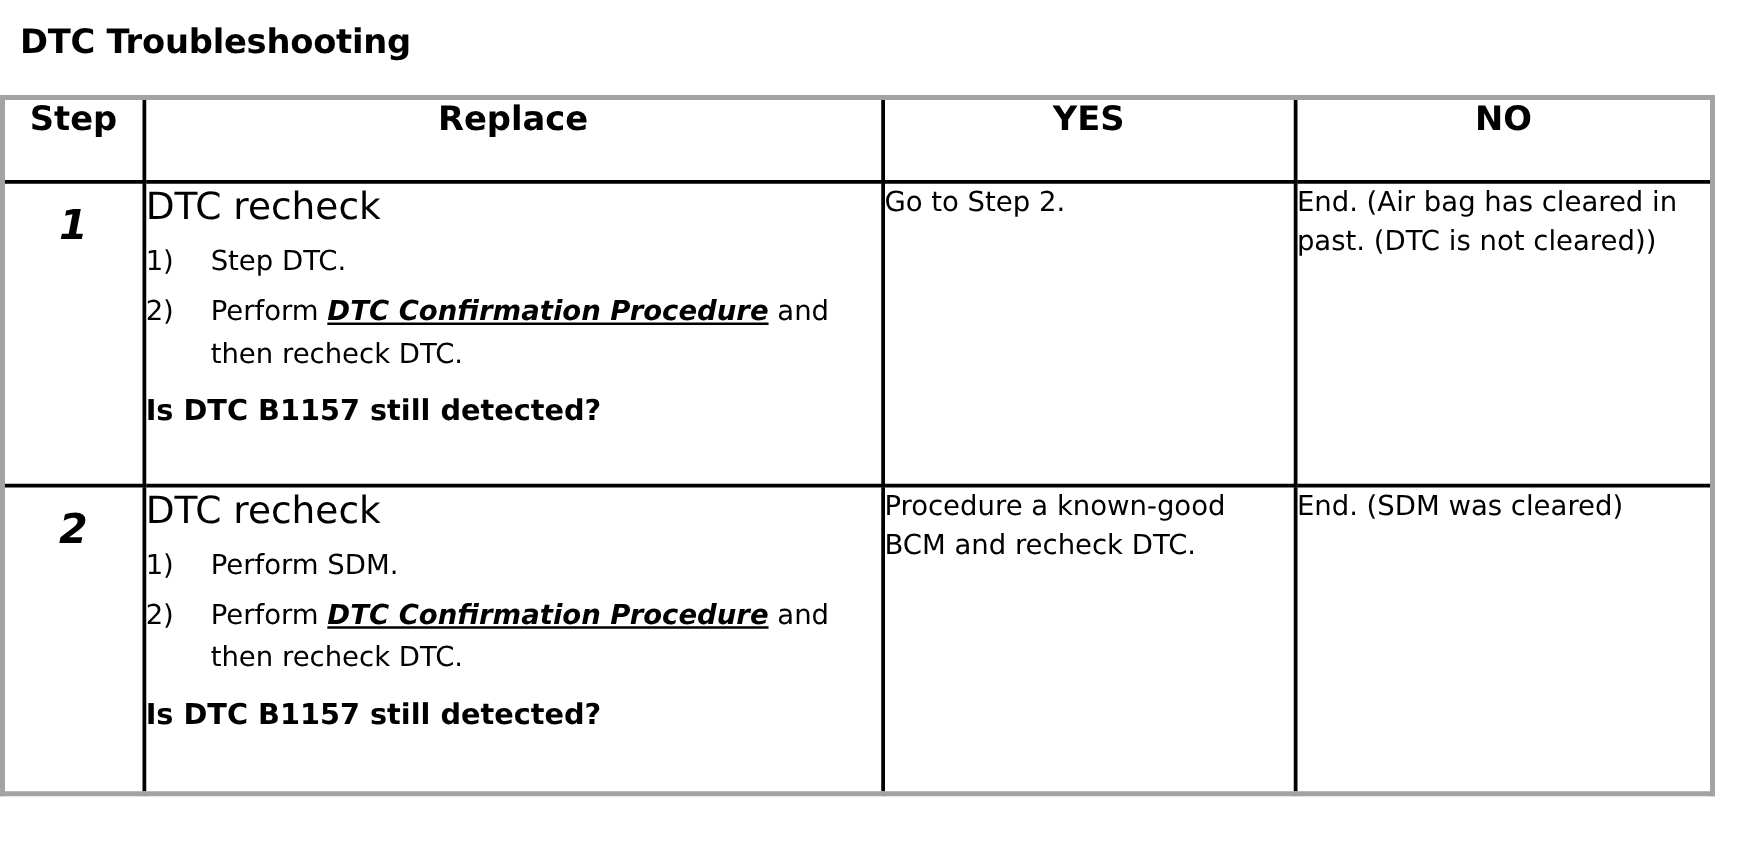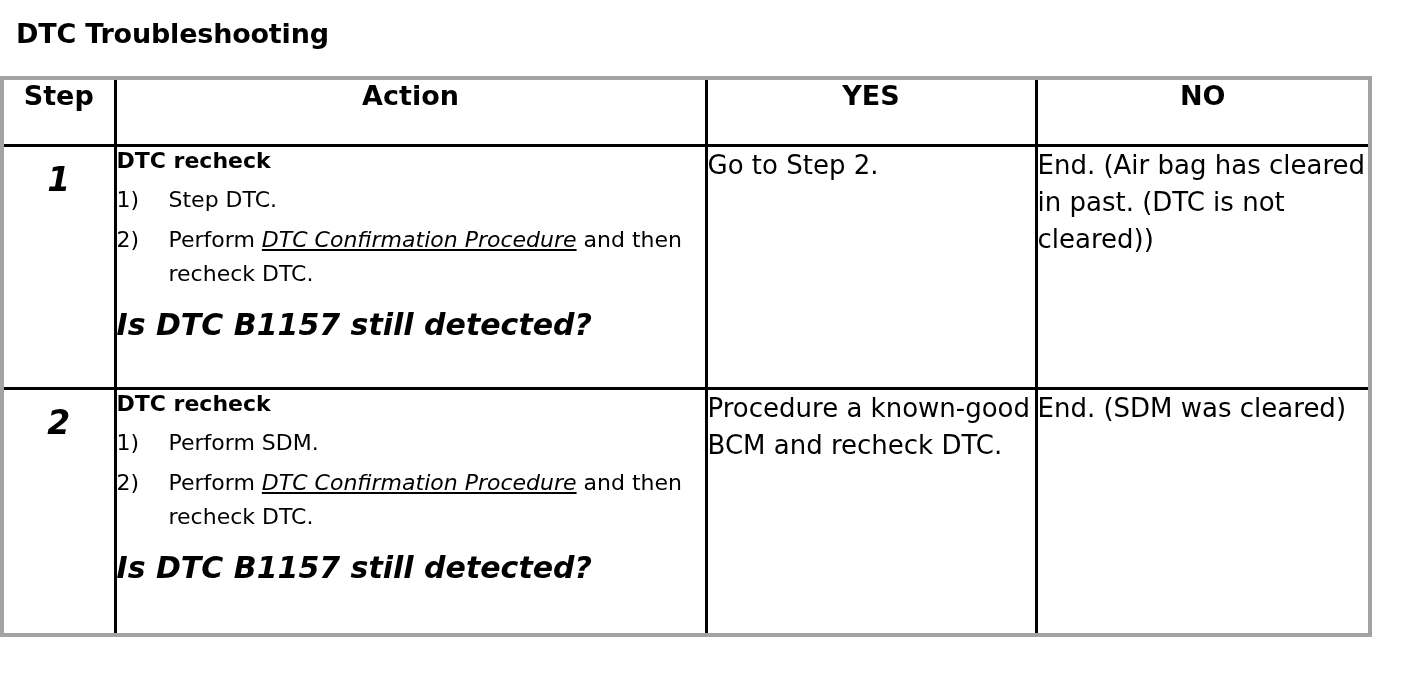--- a/index.html
+++ b/index.html
@@ -73,22 +73,22 @@
   }
 
   
   .action-cell {
     padding: 13px 10px 14px 11px;
   }
   .row1 .action-cell { height: 240px; }
   .row2 .action-cell { height: 243px; }
 
   .action-heading {
-    font-size: 22px;
-    font-weight: bold;
+    font-size: 30px;
+    font-weight: normal;
     line-height: 1.25;
     margin: 0 0 8px 0;
   }
 
   ol.action-list {
     list-style: none;
     margin: 0;
     padding: 0;
   }
   ol.action-list li {
@@ -98,57 +98,56 @@
     line-height: 1.55;
     margin-bottom: 6px;
   }
   ol.action-list li .marker {
     position: absolute;
     left: 0;
     top: 0;
     font-size: 22px;
   }
   .ref {
-    font-weight: normal;
+    font-weight: bold;
     font-style: italic;
     text-decoration: underline;
   }
 
   .action-question {
-    font-size: 30px;
-    font-weight: bold;
-    font-style: italic;
+    font-size: 23px;
+    font-weight: bold;
     line-height: 1.3;
     margin-top: 14px;
   }
 
   
   .yn-cell {
     padding: 12px 8px 10px 11px;
-    font-size: 26px;
+    font-size: 22px;
     line-height: 1.42;
   }
   .yn-text { white-space: pre-line; }
 </style>
 </head>
 <body>
 
 <div id="page-title">DTC Troubleshooting</div>
 
 <table id="dtc-table">
   <colgroup>
     <col class="c-step">
       <col class="c-action">
       <col class="c-yes">
       <col class="c-no">
   </colgroup>
   <thead>
     <tr>
       <th class="hdr-cell">Step</th>
-      <th class="hdr-cell">Action</th>
+      <th class="hdr-cell">Replace</th>
       <th class="hdr-cell">YES</th>
       <th class="hdr-cell">NO</th>
     </tr>
   </thead>
   <tbody>
 
     <tr class="row1">
       <td class="step-cell">
         <span class="step-num">1</span>
       </td>

